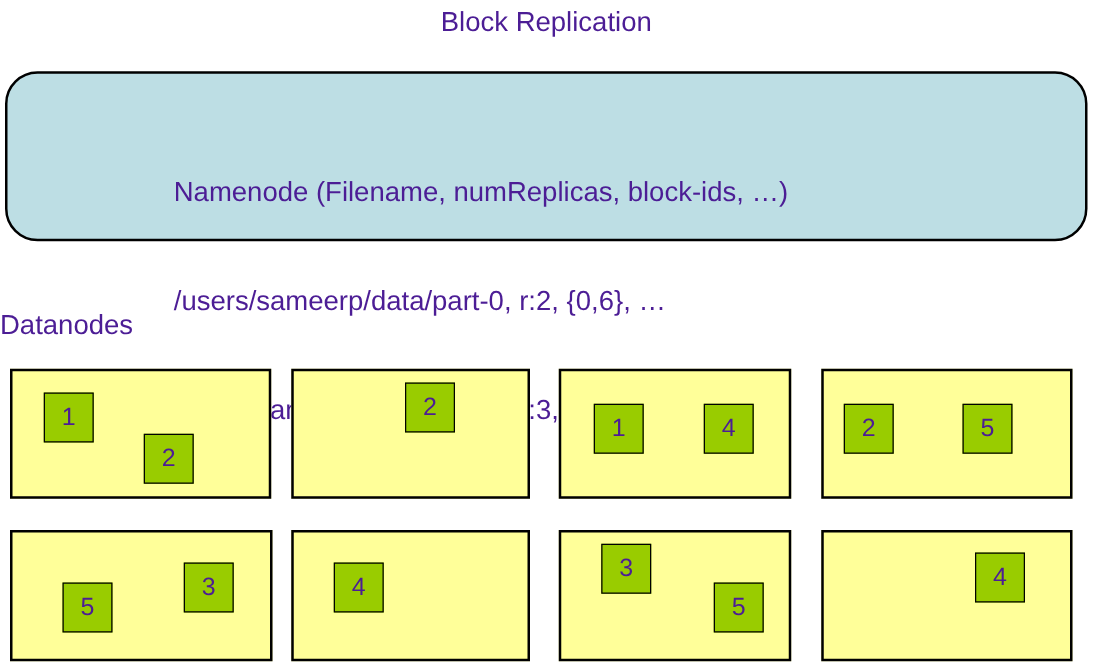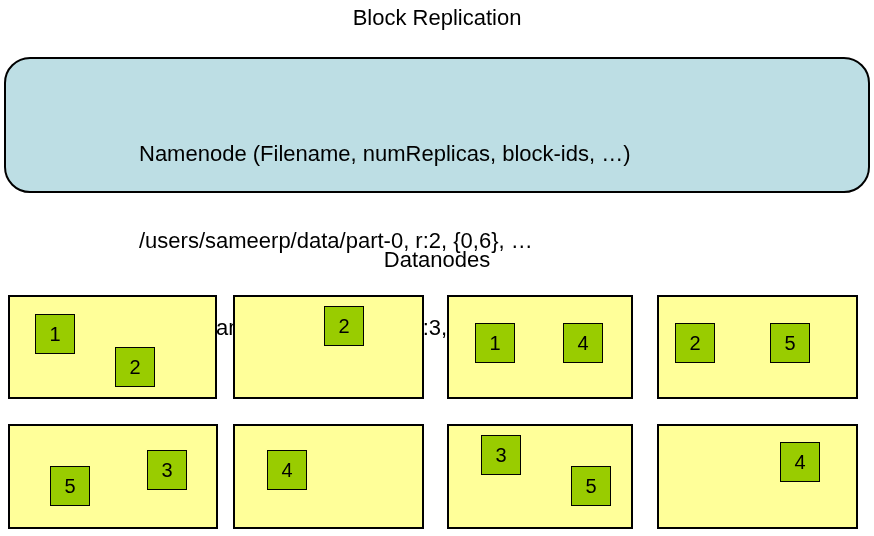--- a/index.html
+++ b/index.html
@@ -2,21 +2,21 @@
 <html style="--nn-fill: #bddee4; --dn-fill: #ffff99; --blk-fill: #99cc00; --line: #000000;"><head>
 <meta charset="utf-8">
 <style>
   html, body { margin: 0; padding: 0; background: #ffffff; }
   .canvas {
     position: relative;
     width: 874px;
     height: 536px;
     background: #ffffff;
     font-family: "Liberation Sans", sans-serif;
-    color: #000000;
+    color: #4c1d95;
     overflow: hidden;
   }
   .title {
     position: absolute;
     top: 5px; left: 0; width: 874px;
     text-align: center;
     font-size: 22px;
     line-height: 26px;
   }
   .namenode-box {
@@ -30,21 +30,21 @@
   .nn-lines {
     position: absolute;
     left: 133px; top: 22px;
     font-size: 22px;
     line-height: 29px;
     white-space: pre;
   }
   .datanodes-label {
     position: absolute;
     top: 247px; left: 0; width: 874px;
-    text-align: center;
+    text-align: left;
     font-size: 22px;
     line-height: 26px;
   }
   .datanode {
     position: absolute;
     background: var(--dn-fill, #ffff99);
     border: 2px solid var(--line, #000000);
     box-sizing: border-box;
   }
   .block {

